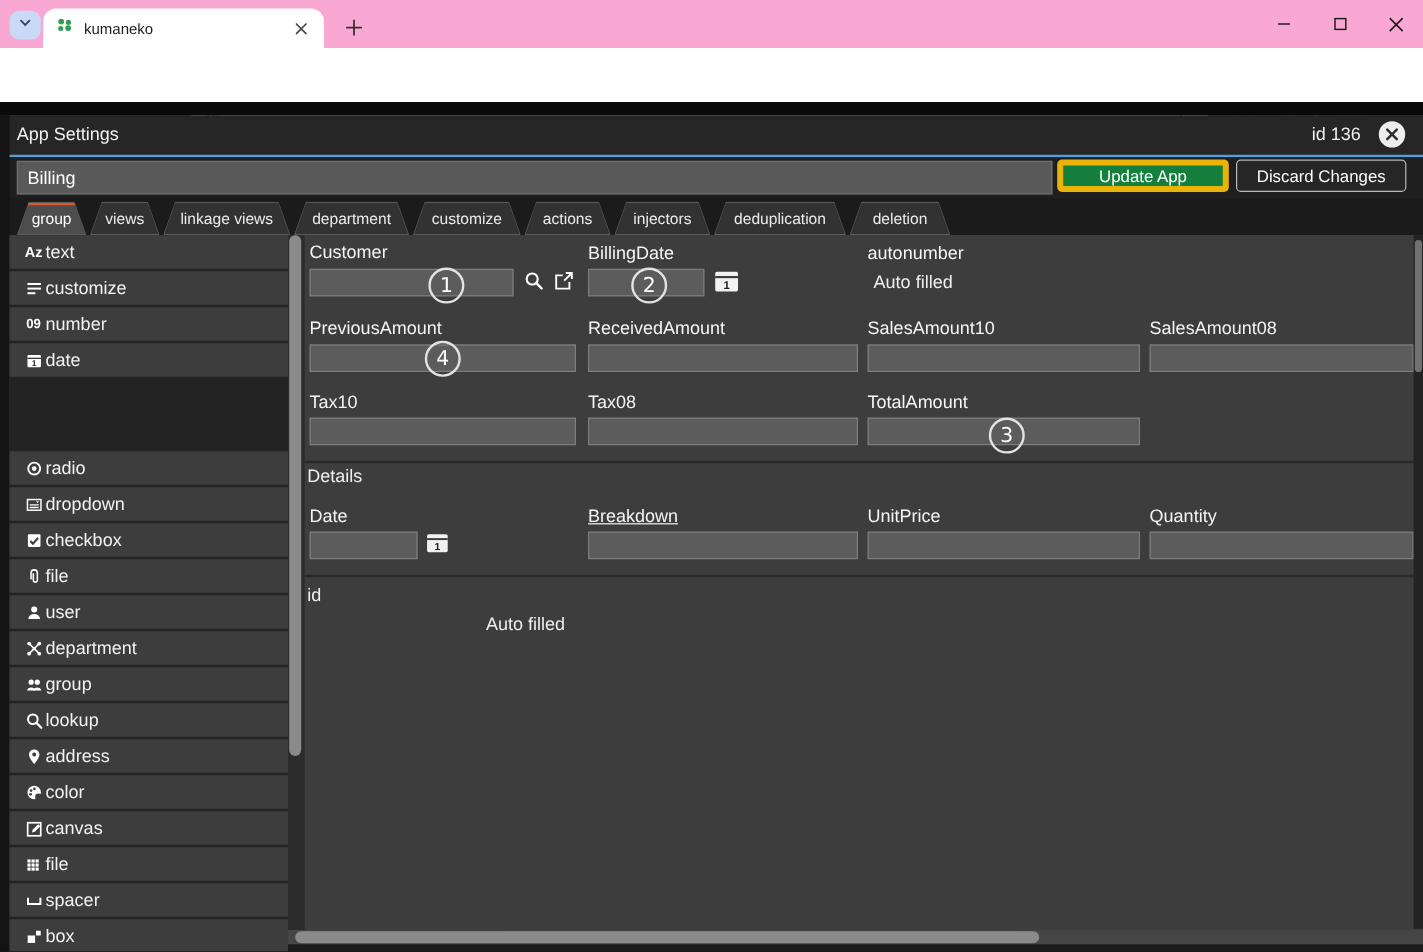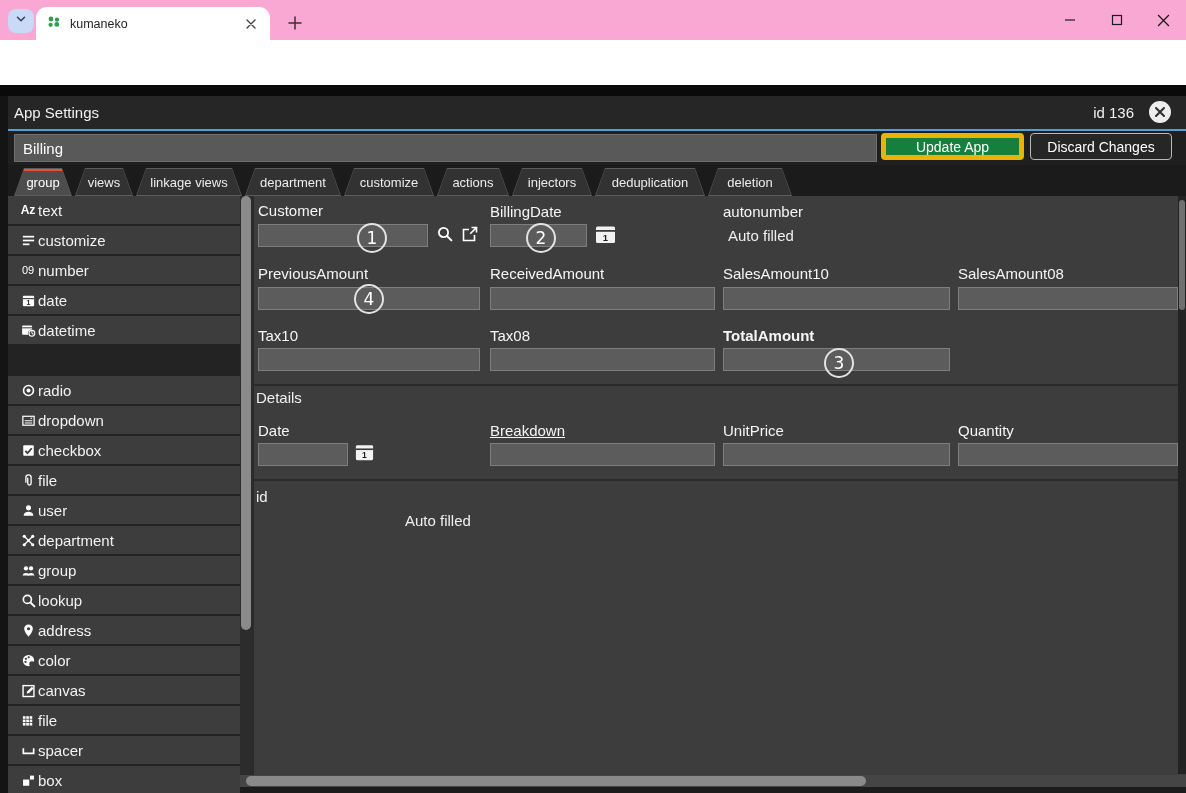--- a/index.html
+++ b/index.html
@@ -45,21 +45,21 @@
   .tab.active .ti{background:#4d4d4d;color:#fff;}
   .tab.active .ti::before{content:"";position:absolute;top:0;left:8px;right:8px;height:2px;background:#e0562a;}
   .leftedge{left:0;top:96px;width:8px;height:697px;background:#141414;}
   
   .sidebar{left:8px;top:196px;width:232px;height:600px;background:#232323;}
   .srow{position:absolute;left:0;width:232px;height:28px;background:#3d3d3d;display:flex;
         align-items:center;cursor:pointer;}
   .srow .ic{width:20px;margin-left:10px;display:flex;justify-content:center;align-items:center;}
   .srow .lb{font-size:15px;color:#f2f2f2;}
   .azi{font-weight:bold;font-size:12px;color:#fff;letter-spacing:0;}
-  .numi{font-weight:normal;font-size:11px;color:#fff;}
+  .numi{font-weight:bold;font-size:11px;color:#fff;}
   .sscroll{left:240px;top:196px;width:12px;height:597px;background:#2c2c2c;}
   .sscroll .thumb{position:absolute;left:1px;top:0;width:10px;height:434px;background:#8a8a8a;border-radius:5px;}
   .vline{left:252px;top:196px;width:2px;height:579px;background:#2a2a2a;}
   
   .content{left:254px;top:196px;width:924px;height:579px;background:#3d3d3d;}
   .flabel{position:absolute;font-size:15px;color:#f5f5f5;white-space:nowrap;}
   .finput{position:absolute;height:23px;background:#5c5c5c;border:1px solid #7e7e7e;box-sizing:border-box;cursor:text;}
   .autotxt{position:absolute;font-size:15px;color:#efefef;white-space:nowrap;}
   .hdiv{position:absolute;left:0;width:924px;height:2px;background:#2a2a2a;}
   .stitle{position:absolute;font-size:15px;color:#f0f0f0;}
@@ -252,32 +252,20 @@
     <div class="srow" style="top:90px">
         <span class="ic">
           <svg width="15" height="15" viewBox="0 0 16 16">
             <rect x="2" y="3" width="12" height="11" rx="1" fill="#fff"></rect>
             <rect x="2" y="5.4" width="12" height="1.2" fill="#3d3d3d"></rect>
             <text x="8" y="12.6" font-size="7.5" font-weight="bold" fill="#222" text-anchor="middle">1</text>
           </svg>
         </span>
         <span class="lb">date</span>
       </div>
-    <div class="srow" style="top:120px">
-        <span class="ic">
-          <svg width="15" height="15" viewBox="0 0 16 16">
-            <rect x="1.2" y="2.6" width="10.6" height="9.8" rx="1" fill="#fff"></rect>
-            <rect x="1.2" y="4.6" width="10.6" height="1.1" fill="#3d3d3d"></rect>
-            <circle cx="11.6" cy="11" r="4.1" fill="#3d3d3d"></circle>
-            <circle cx="11.6" cy="11" r="3.1" stroke="#fff" stroke-width="1.2" fill="none"></circle>
-            <path d="M11.6 11V8.9M11.6 11l1.6 1" stroke="#fff" stroke-width="1.1" fill="none"></path>
-          </svg>
-        </span>
-        <span class="lb">datetime</span>
-      </div>
     <div class="srow" style="top:180px">
         <span class="ic">
           <svg width="15" height="15" viewBox="0 0 16 16">
             <circle cx="8" cy="8" r="5.3" stroke="#fff" stroke-width="1.7" fill="none"></circle>
             <circle cx="8" cy="8" r="2.1" fill="#fff"></circle>
           </svg>
         </span>
         <span class="lb">radio</span>
       </div>
     <div class="srow" style="top:210px">
@@ -448,21 +436,21 @@
     <div class="finput" style="left:236px;top:91px;width:225px;"></div>
     <span class="flabel" style="left:469px;top:69px;">SalesAmount10</span>
     <div class="finput" style="left:469px;top:91px;width:227px;"></div>
     <span class="flabel" style="left:704px;top:69px;">SalesAmount08</span>
     <div class="finput" style="left:704px;top:91px;width:220px;"></div>
 
     <span class="flabel" style="left:4px;top:131px;">Tax10</span>
     <div class="finput" style="left:4px;top:152px;width:222px;"></div>
     <span class="flabel" style="left:236px;top:131px;">Tax08</span>
     <div class="finput" style="left:236px;top:152px;width:225px;"></div>
-    <span class="flabel" style="left:469px;top:131px;font-weight:bold;">TotalAmount</span>
+    <span class="flabel" style="left:469px;top:131px;">TotalAmount</span>
     <div class="finput" style="left:469px;top:152px;width:227px;"></div>
     <div class="hdiv" style="top:188px;"></div>
 
     <span class="stitle" style="left:2px;top:193px;">Details</span>
     <span class="flabel" style="left:4px;top:226px;">Date</span>
     <div class="finput" style="left:4px;top:247px;width:90px;"></div>
     <span class="abs" style="left:101px;top:247px;"><svg width="19" height="19" viewBox="0 0 21 21">
           <rect x="1" y="2.5" width="19" height="16.5" rx="1.5" fill="#f2f2f2"></rect>
           <rect x="1" y="6" width="19" height="1.8" fill="#3d3d3d"></rect>
           <text x="10.5" y="16.5" font-size="9.5" font-weight="bold" fill="#222" text-anchor="middle">1</text>

